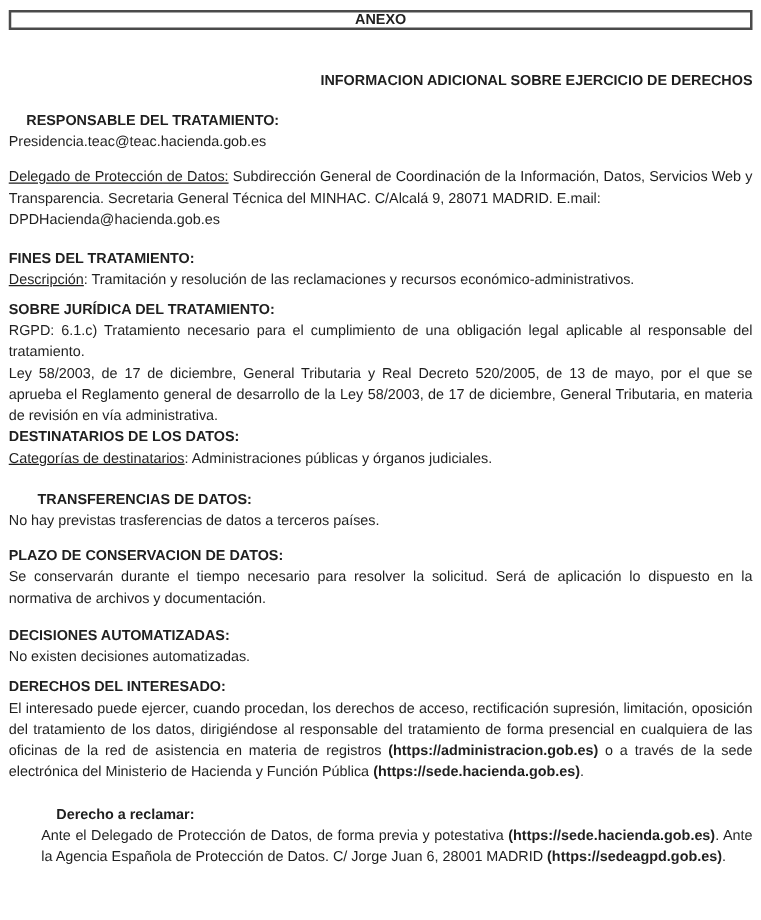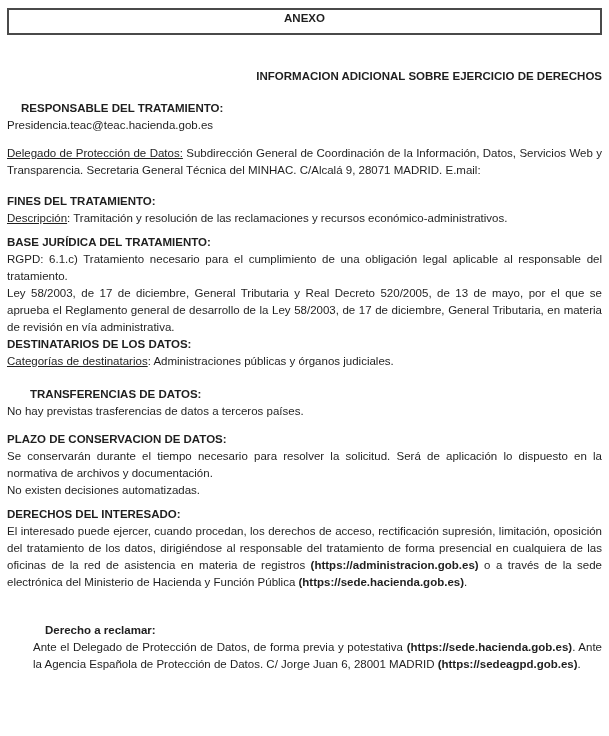--- a/index.html
+++ b/index.html
@@ -15,24 +15,24 @@
     line-height: 17px;
     color: #1f1f1f;
     overflow: hidden;
   }
   .page {
     padding: 8px 7px 0 7px;
     box-sizing: border-box;
   }
   .anexo-box {
     border: 2px solid #4a4a4a;
-    height: 27px;
+    height: 16px;
     box-sizing: border-box;
     display: flex;
-    align-items: flex-start;
+    align-items: center;
     justify-content: center;
     font-weight: 700;
   }
   .main-heading {
     margin-top: 33px;
     text-align: right;
     font-weight: 700;
   }
   .h {
     font-weight: 700;
@@ -44,21 +44,21 @@
     text-align: left;
   }
   .u { text-decoration: underline; }
   .b { font-weight: 700; }
   .mt7  { margin-top: 7px; }
   .mt11 { margin-top: 11px; }
   .mt13 { margin-top: 13px; }
   .mt14 { margin-top: 14px; }
   .mt15 { margin-top: 15px; padding-left: 14px; }
   .mt16 { margin-top: 16px; margin-left: 23px; }
-  .mt17 { margin-top: 31px; }
+  .mt17 { margin-top: 17px; }
   .reclamar-heading {
     margin-left: 38px;
     font-weight: 700;
   }
   .reclamar-para {
     margin-left: 26px;
     text-align: justify;
   }
 </style>
 </head>
@@ -71,31 +71,32 @@
   </div>
 
   <div class="main-heading">INFORMACION ADICIONAL SOBRE EJERCICIO DE DERECHOS</div>
 
   <div class="section">
     <div class="h mt15">RESPONSABLE DEL TRATAMIENTO:</div>
     <div class="left">Presidencia.teac@teac.hacienda.gob.es</div>
     <div class="para mt11">
       <span class="u">Delegado de Protección de Datos:</span><span> Subdirección General de Coordinación de la Información, Datos, Servicios Web y Transparencia. Secretaria General Técnica del MINHAC. C/Alcalá  9,  28071  MADRID. E.mail:</span>
     </div>
+    <div class="left">DPDHacienda@hacienda.gob.es</div>
   </div>
 
   <div class="section">
     <div class="h mt14">FINES DEL TRATAMIENTO:</div>
     <div class="para">
       <span class="u">Descripción</span><span>: Tramitación y resolución de las reclamaciones y recursos económico-administrativos.</span>
     </div>
   </div>
 
   <div class="section">
-    <div class="h mt7">BASE JURÍDICA DEL TRATAMIENTO:</div>
+    <div class="h mt7">SOBRE JURÍDICA DEL TRATAMIENTO:</div>
     <div class="para">RGPD: 6.1.c) Tratamiento necesario para el cumplimiento de una obligación legal aplicable al responsable del tratamiento.</div>
     <div class="para">Ley 58/2003, de 17 de diciembre, General Tributaria y Real Decreto 520/2005, de 13 de mayo, por el que se aprueba el Reglamento general de desarrollo de la Ley 58/2003, de 17 de diciembre, General Tributaria, en materia de revisión en vía administrativa.</div>
   </div>
 
   <div class="section">
     <div class="h">DESTINATARIOS DE LOS DATOS:</div>
     <div class="para">
       <span class="u">Categorías de destinatarios</span><span>: Administraciones públicas y órganos judiciales.</span>
     </div>
   </div>
@@ -104,20 +105,21 @@
     <div class="h mt16">TRANSFERENCIAS DE DATOS:</div>
     <div class="para">No hay previstas trasferencias de datos a terceros países.</div>
   </div>
 
   <div class="section">
     <div class="h mt11">PLAZO DE CONSERVACION DE DATOS:</div>
     <div class="para">Se conservarán durante el tiempo necesario para resolver la solicitud. Será de aplicación lo dispuesto en la normativa de archivos y documentación.</div>
   </div>
 
   <div class="section">
+    <div class="h mt13">DECISIONES AUTOMATIZADAS:</div>
     <div class="para">No existen decisiones automatizadas.</div>
   </div>
 
   <div class="section">
     <div class="h mt7">DERECHOS DEL INTERESADO:</div>
     <div class="para">
       <span>El interesado puede ejercer, cuando procedan, los derechos de acceso, rectificación supresión, limitación, oposición del tratamiento de los datos, dirigiéndose al responsable del tratamiento de forma presencial en cualquiera de las oficinas de la red de asistencia en materia de registros </span><span class="b">(https://administracion.gob.es)</span><span> o a través de la sede electrónica del Ministerio de Hacienda y Función Pública </span><span class="b">(https://sede.hacienda.gob.es)</span><span>.</span>
     </div>
     <div class="reclamar-heading mt17">Derecho a reclamar:</div>
     <div class="reclamar-para">

